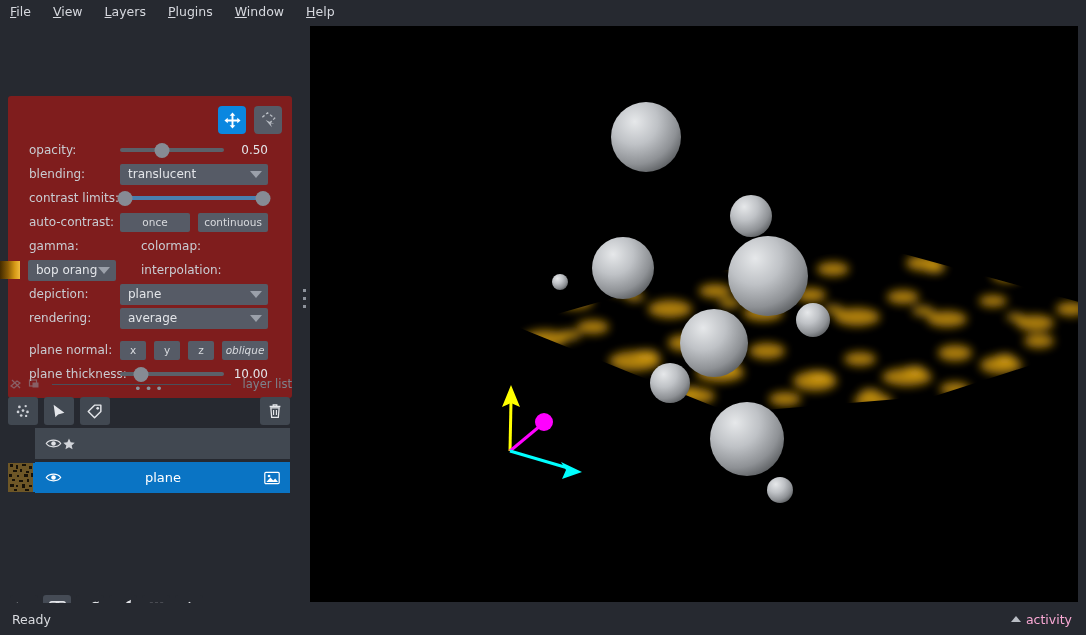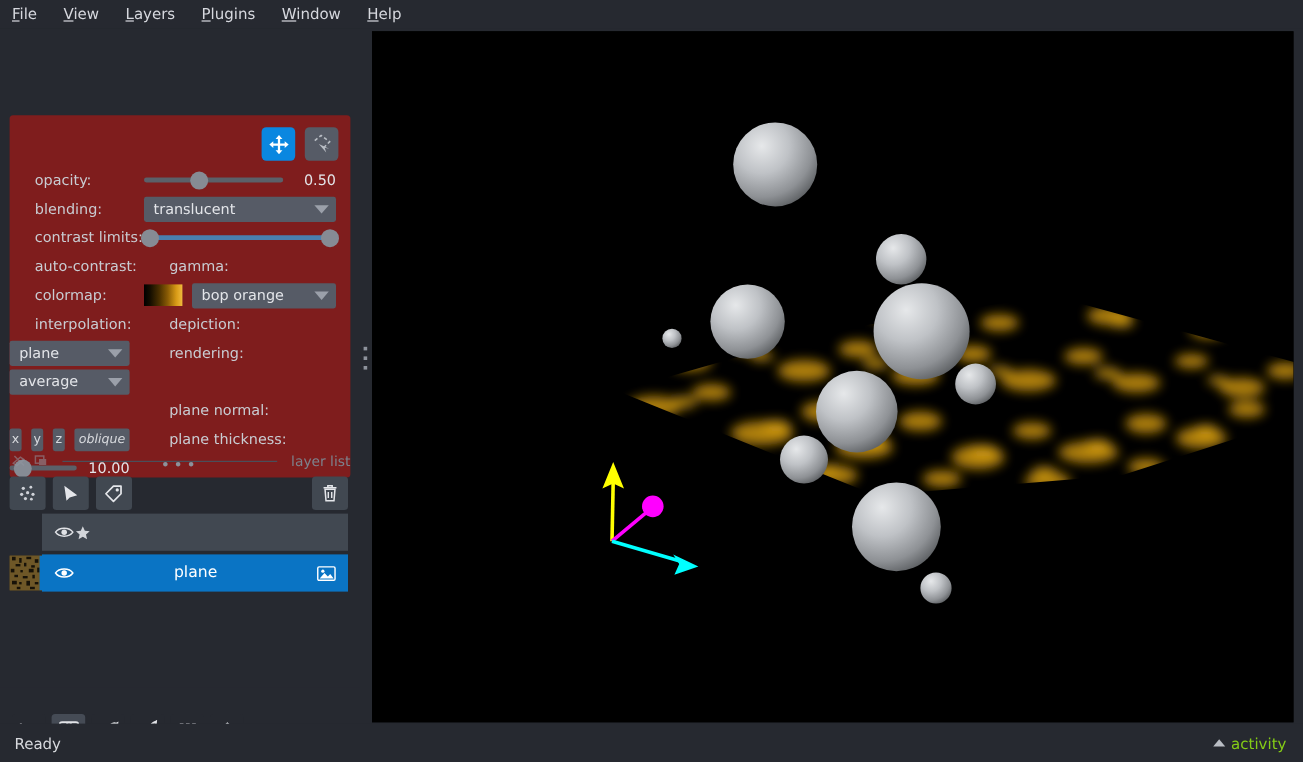--- a/index.html
+++ b/index.html
@@ -52,21 +52,21 @@
 
   .ctrl-grid {
     position: absolute; left: 0; top: 42px; width: 284px;
     display: grid; grid-template-columns: 112px 1fr; row-gap: 0;
     align-items: center;
   }
   .ctrl-label {
     color: #c9ccd2; font-size: 12px; padding-left: 21px; height: 24px;
     line-height: 24px; white-space: nowrap;
   }
-  .ctrl-field { height: 24px; display: flex; align-items: center; padding-right: 12px; justify-content: center; }
+  .ctrl-field { height: 24px; display: flex; align-items: center; padding-right: 24px; justify-content: center; }
 
   
   .slider-wrap { display: flex; align-items: center; width: 100%; gap: 8px; }
   .slider {
     position: relative; flex: 1 1 auto; height: 20px; display: flex; align-items: center;
   }
   .slider .track { position: absolute; left: 0; right: 0; height: 4px; background: #5b6069; border-radius: 2px; }
   .slider .track.lit { background: #4a7fae; }
   .slider .knob {
     position: absolute; width: 15px; height: 15px; border-radius: 50%;
@@ -164,21 +164,21 @@
     position: absolute; left: 0; bottom: 0; width: 1086px; height: 32px;
     background: #262930; display: flex; align-items: center;
     padding: 0 14px 0 12px;
   }
   #status-text { color: #d8dade; font-size: 12.5px; }
   #activity { margin-left: auto; display: flex; align-items: center; gap: 5px; }
   #activity .up {
     width: 0; height: 0; border-left: 5px solid transparent;
     border-right: 5px solid transparent; border-bottom: 6px solid #b9bdc4;
   }
-  #activity .txt { color: #84cc16; font-size: 12.5px; }
+  #activity .txt { color: #f9a8d4; font-size: 12.5px; }
 </style>
 </head>
 <body>
 
 <div id="app">
 
   <div id="menubar">
     <div class="menu-item"><span class="mn">F</span><span>ile</span></div>
     <div class="menu-item"><span class="mn">V</span><span>iew</span></div>
     <div class="menu-item"><span class="mn">L</span><span>ayers</span></div>
@@ -230,20 +230,26 @@
         <div class="ctrl-label">contrast limits:</div>
         <div class="ctrl-field">
           <div class="slider" style="width:100%;margin-right:0">
             <div class="track lit"></div>
             <div class="knob" style="left:5px"></div>
             <div class="knob" style="left:calc(100% - 5px)"></div>
           </div>
         </div>
 
         <div class="ctrl-label">auto-contrast:</div>
+        <div class="ctrl-field">
+          <div class="btn-row">
+            <div class="pbtn">once</div>
+            <div class="pbtn">continuous</div>
+          </div>
+        </div>
 
         <div class="ctrl-label">gamma:</div>
 
         <div class="ctrl-label">colormap:</div>
         <div class="ctrl-field">
           <div class="cmap-swatch"></div>
           <div class="combo">
             <span class="cap">bop orange</span>
             <span class="caret"></span>
           </div>

